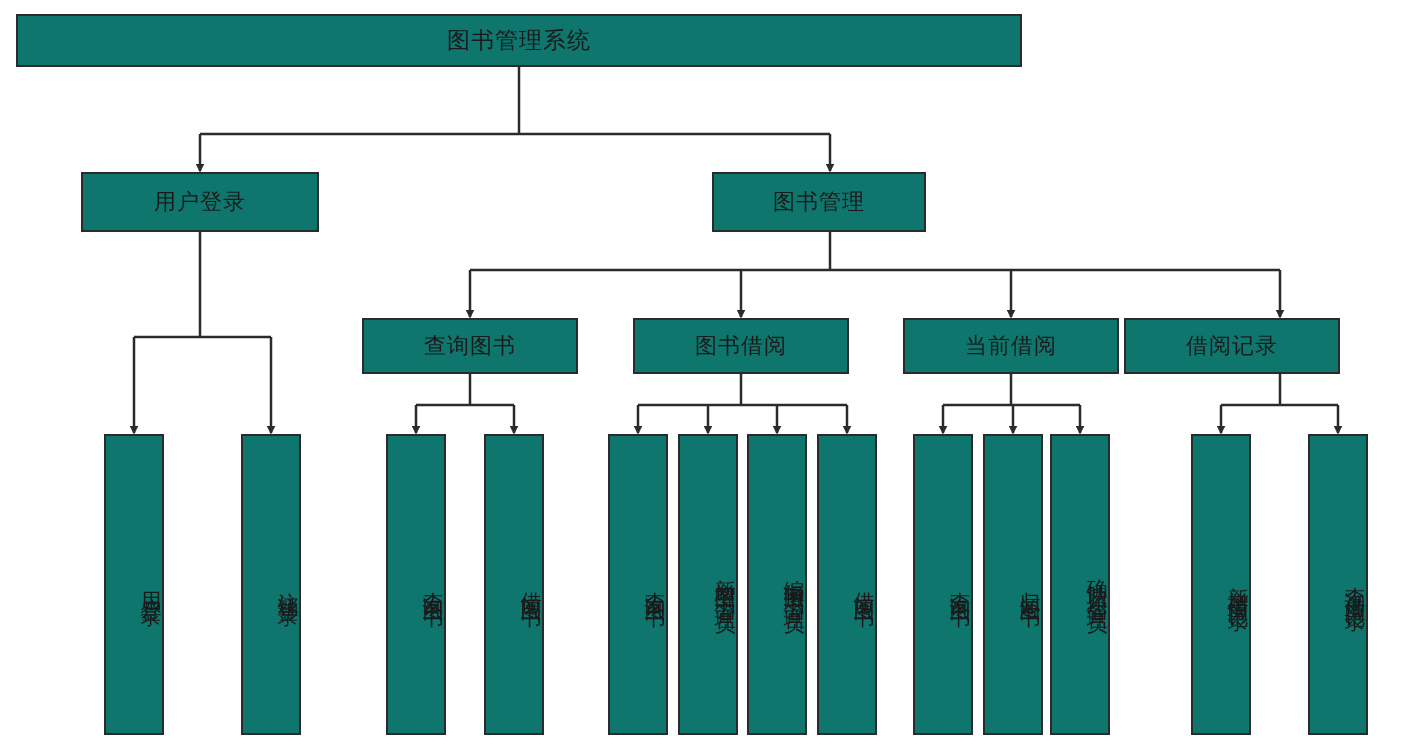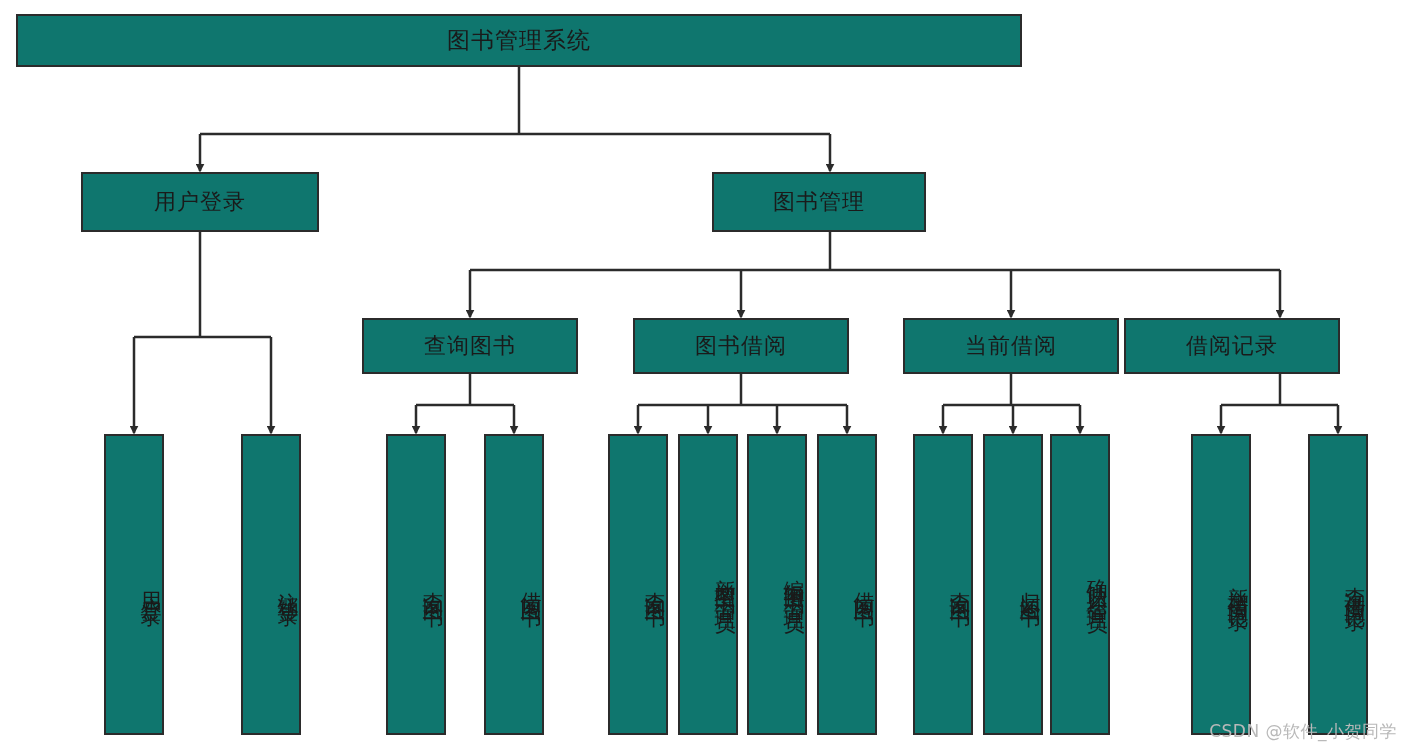--- a/index.html
+++ b/index.html
@@ -176,14 +176,13 @@
         <span class="vlabel">确认归还（管理员）</span>
       </div>
       <div class="node vert" style="left: 1191px; top: 434px; width: 60px; height: 301px;">
         <span class="vlabel">新增借阅记录</span>
       </div>
       <div class="node vert" style="left: 1308px; top: 434px; width: 60px; height: 301px;">
         <span class="vlabel">查询借阅记录</span>
       </div>
     </div>
 
-  <div class="watermark">CSDN @软件_小贺同学</div>
 </div>
 
 </body></html>

